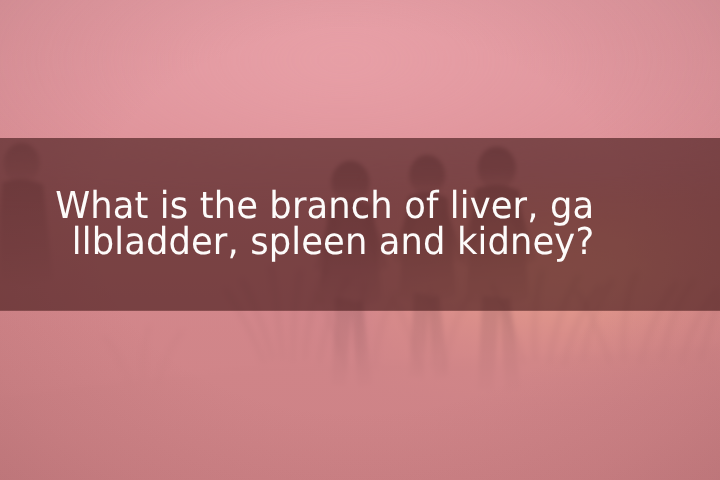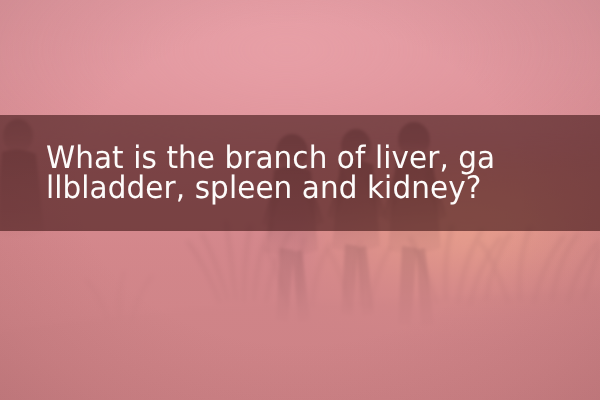--- a/index.html
+++ b/index.html
@@ -98,26 +98,27 @@
       rgba(110,55,60,0.17) 100%);
   }
 
   
 
   .caption-band {
     position: absolute;
     left: 0;
     right: 0;
     top: 115px;
-    height: 116px;
+    height: 144px;
     background: rgba(64,22,22,0.62);
     display: flex;
     align-items: center;
     box-sizing: border-box;
     padding: 12px 46px;
+    text-align: right;
   }
 
   .caption-text {
     margin: 0;
     color: #fdfbfa;
     font-family: "DejaVu Sans", sans-serif;
     font-size: 31px;
     font-weight: 400;
     line-height: 30px;
     letter-spacing: 0.1px;

